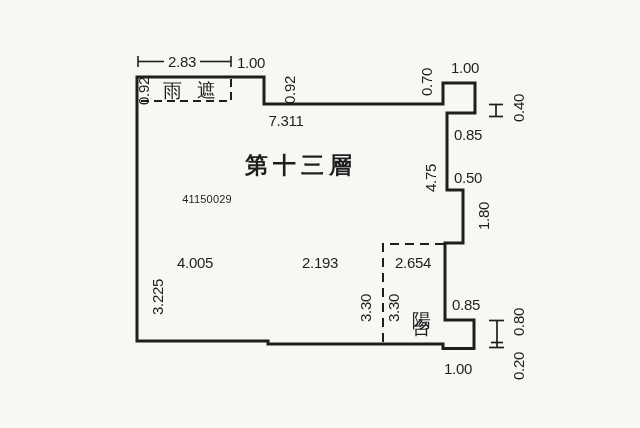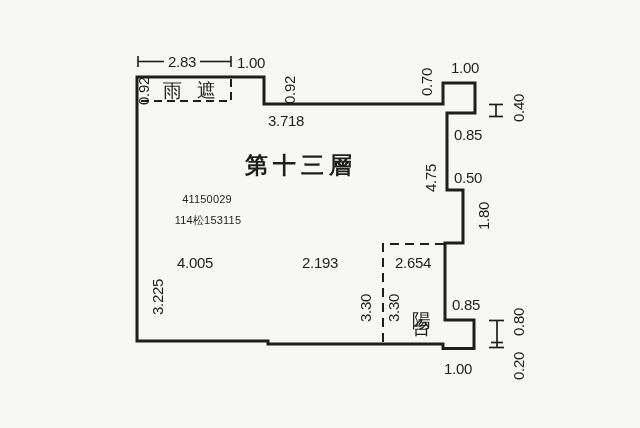--- a/index.html
+++ b/index.html
@@ -70,31 +70,30 @@
       <line x1="491" y1="342.5" x2="503" y2="342.5"></line>
       <line x1="489" y1="347.5" x2="504" y2="347.5"></line>
     </g>
   </svg>
 
   <span class="lbl" style="left:182px;top:61px">2.83</span>
   <span class="lbl" style="left:251px;top:62px">1.00</span>
   <span class="lbl v" style="left:143px;top:91px">0.92</span>
   <span class="lbl cjk rain" style="left:163px;top:90px">雨遮</span>
   <span class="lbl v" style="left:289px;top:90px">0.92</span>
-  <span class="lbl" style="left:286px;top:120px">3.718</span>
+  <span class="lbl" style="left:286px;top:120px">7.311</span>
   <span class="lbl v" style="left:426px;top:82px">0.70</span>
   <span class="lbl" style="left:465px;top:67px">1.00</span>
   <span class="lbl v" style="left:518px;top:108px">0.40</span>
   <span class="lbl" style="left:468px;top:134px">0.85</span>
   <span class="lbl cjk title" style="left:301px;top:165px">第十三層</span>
   <span class="lbl v" style="left:430px;top:178px">4.75</span>
   <span class="lbl" style="left:468px;top:177px">0.50</span>
   <span class="lbl v" style="left:483px;top:216px">1.80</span>
   <span class="lbl idnum" style="left:207px;top:199px">41150029</span>
-  <span class="lbl idnum cjk" style="left:208px;top:220px">114松153115</span>
   <span class="lbl" style="left:195px;top:262px">4.005</span>
   <span class="lbl" style="left:320px;top:262px">2.193</span>
   <span class="lbl" style="left:413px;top:262px">2.654</span>
   <span class="lbl v" style="left:157px;top:297px">3.225</span>
   <span class="lbl cjk balcony" style="left:422px;top:302px">陽台</span>
   <span class="lbl v" style="left:365px;top:308px">3.30</span>
   <span class="lbl v" style="left:393px;top:308px">3.30</span>
   <span class="lbl" style="left:466px;top:304px">0.85</span>
   <span class="lbl v" style="left:518px;top:322px">0.80</span>
   <span class="lbl v" style="left:518px;top:366px">0.20</span>

